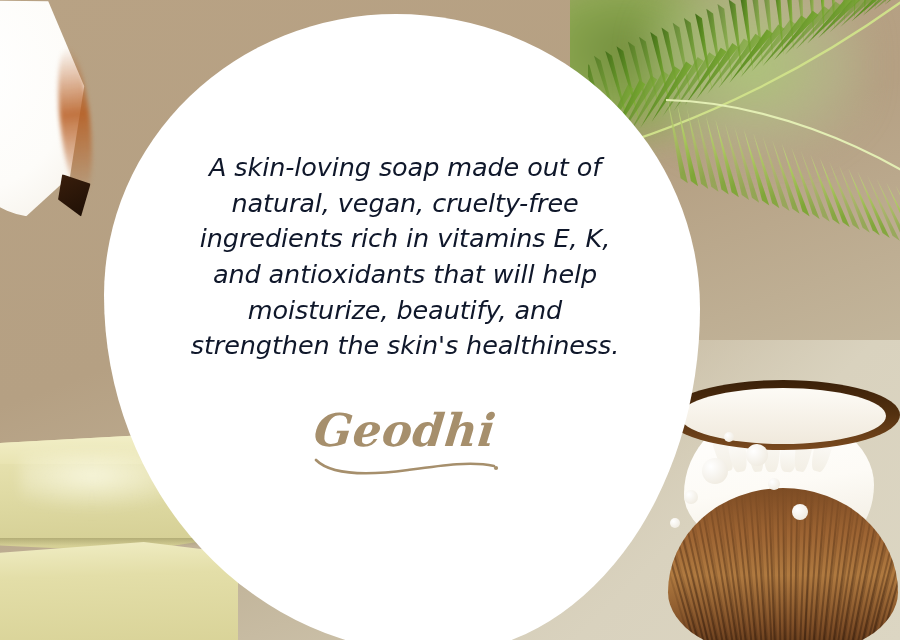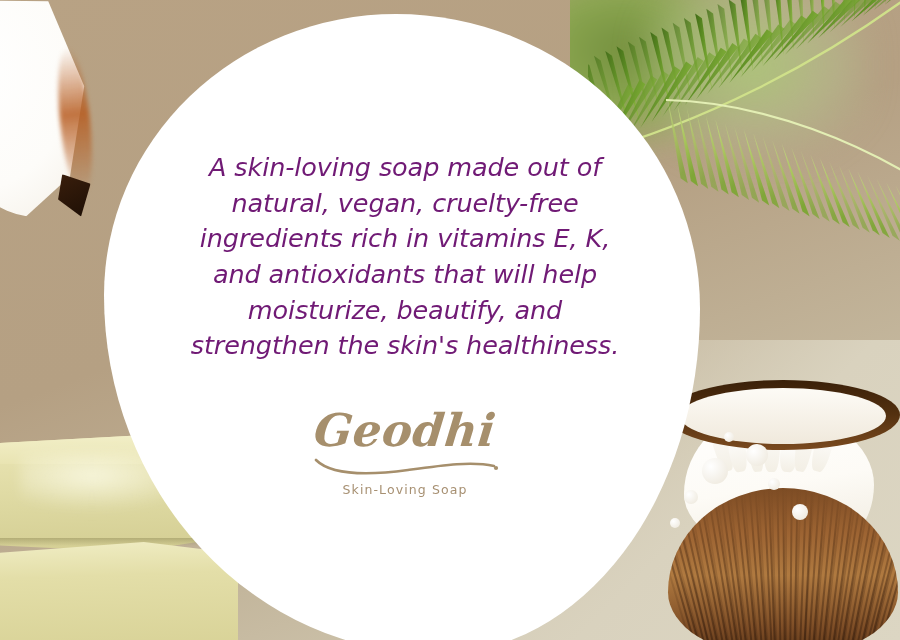--- a/index.html
+++ b/index.html
@@ -275,21 +275,21 @@
     top: 150px;
     width: 530px;
     text-align: center;
   }
   .body-copy {
     margin: 0;
     font-family: "DejaVu Sans", sans-serif;
     font-style: italic;
     font-size: 25.5px;
     line-height: 1.40;
-    color: #701a75;
+    color: #0f172a;
     letter-spacing: -0.1px;
     white-space: pre-line;
   }
 
   .logo-block {
     margin-top: 40px;
     text-align: center;
   }
   .logo-mark {
     position: relative;
@@ -574,17 +574,16 @@
 strengthen the skin's healthiness.</p>
 
     <div class="logo-block">
       <div class="logo-mark">
         <div class="logo-word">Geodhi</div>
         <svg class="logo-swash" viewBox="0 0 188 22">
           <path d="M4 6 C 18 20, 52 22, 96 16 C 132 11, 160 7, 182 12" stroke="#a68f6c" stroke-width="2.6" fill="none" stroke-linecap="round"></path>
           <circle cx="184" cy="14" r="2.1" fill="#a68f6c"></circle>
         </svg>
       </div>
-      <div class="logo-tagline">Skin-Loving Soap</div>
     </div>
   </div>
 
 </div>
 
 </body></html>

